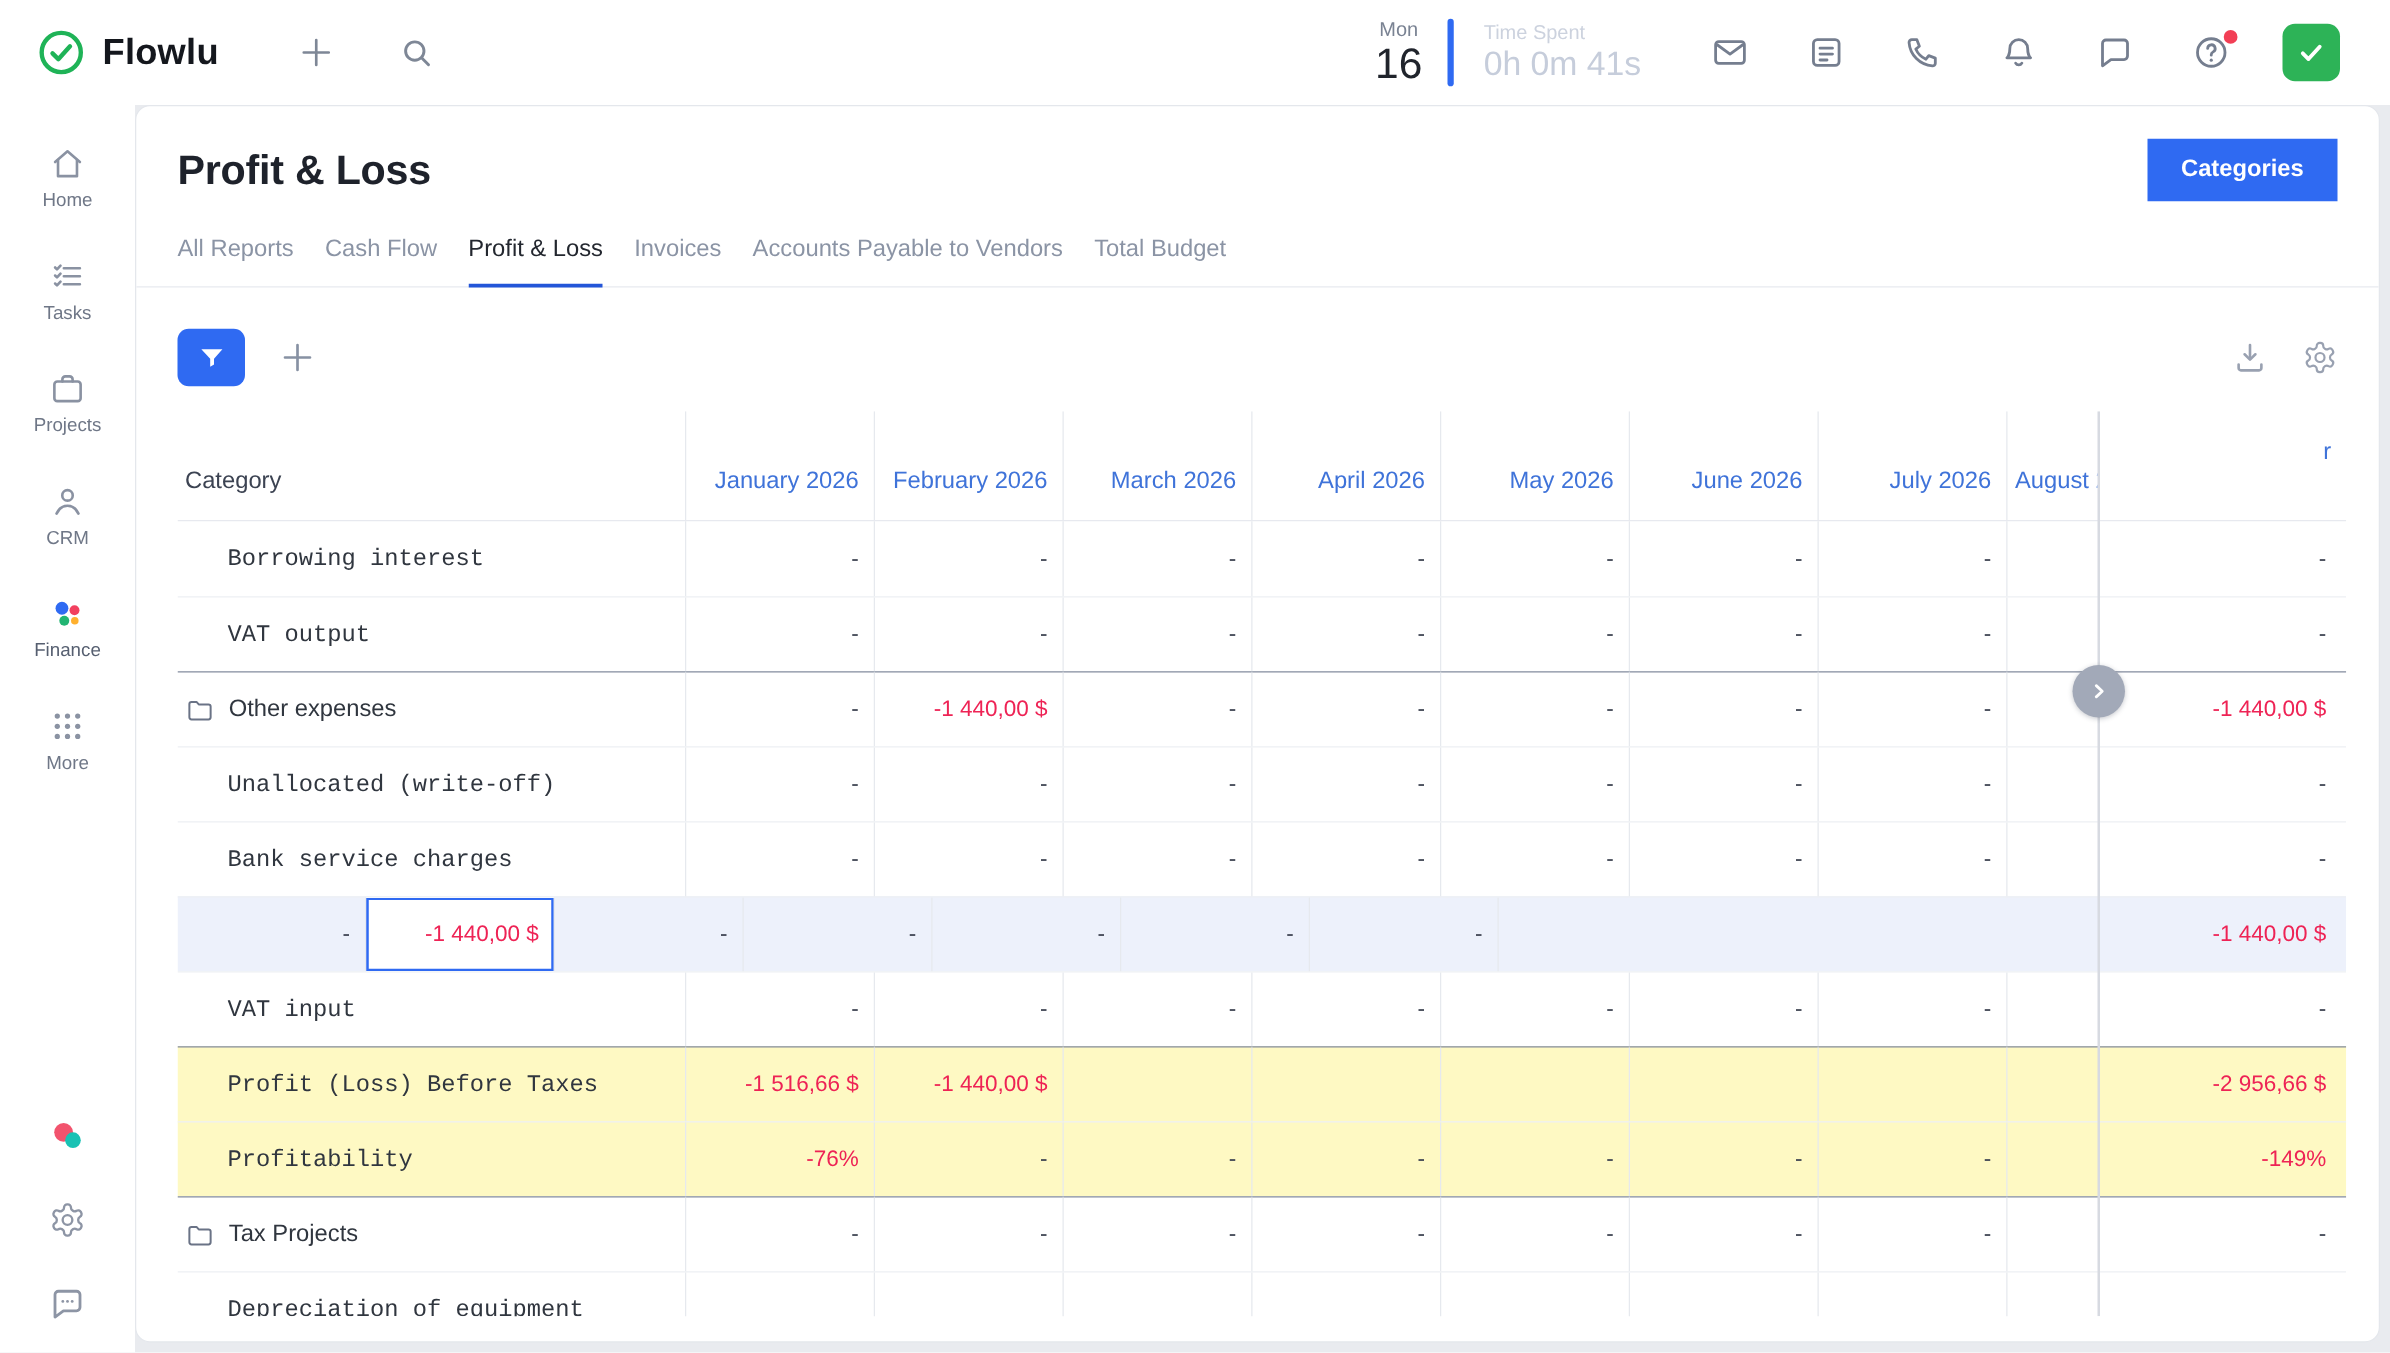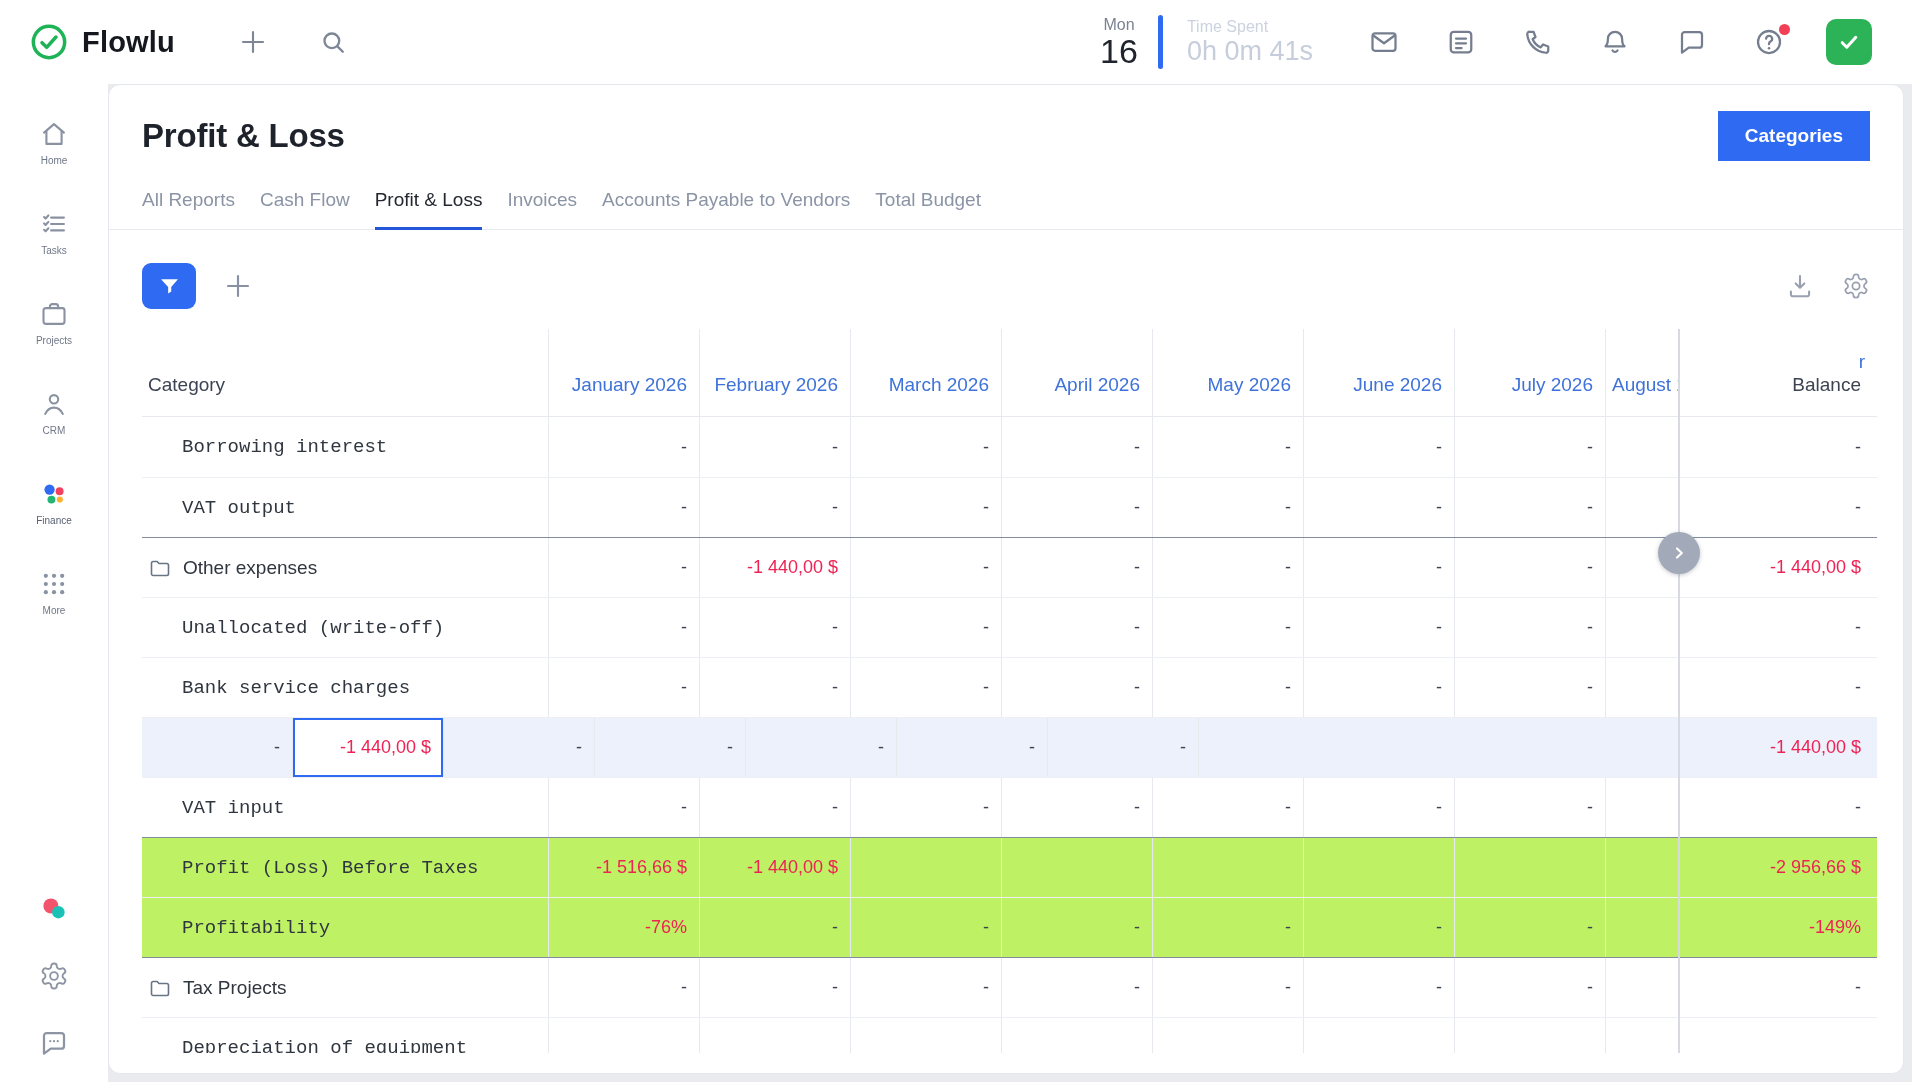--- a/index.html
+++ b/index.html
@@ -41,21 +41,21 @@
   }
   .av-ic { width:28px; height:28px; }
 
   
   .sidebar {
     position:absolute; top:84px; left:0; bottom:0; width:108px; background:#fff; z-index:4;
     display:flex; flex-direction:column; align-items:center; padding-top:14px;
   }
   .sb-item { width:100%; height:90px; display:flex; flex-direction:column; align-items:center; justify-content:center; gap:7px; cursor:pointer; }
   .sb-icon { width:28px; height:28px; color:#8a92a2; }
-  .sb-label { font-size:10px; color:#6f7787; }
+  .sb-label { font-size:15px; color:#6f7787; }
   .sb-item.active .sb-label { color:#565f70; }
   .sb-footer { margin-top:auto; display:flex; flex-direction:column; align-items:center; gap:37px; padding-bottom:24px; }
   .sbf-ic { width:30px; height:30px; color:#8d95a5; cursor:pointer; }
 
   
   .card {
     position:absolute; left:108px; top:84px; right:8px; bottom:8px;
     background:#fff; border:1px solid #e4e7ec; border-radius:12px; overflow:hidden; z-index:3;
   }
   .card-head { padding:26px 33px 0; }
@@ -95,21 +95,21 @@
     width:151px; display:flex; align-items:flex-end; justify-content:flex-end;
     padding:0 12px 20px 0; font-size:19px; color:#3f73d9;
     border-right:1px solid #e6e9ee; white-space:nowrap; overflow:hidden;
   }
   .h-m.aug { width:72px; border-right:none; justify-content:flex-start; padding-left:6px; padding-right:0; }
   .h-bal { flex:1; display:flex; align-items:flex-end; justify-content:flex-end; padding:0 16px 20px 0; font-size:19px; color:#3c4352; }
 
   .t-row { display:flex; height:60px; border-top:1px solid #edeff4; align-items:stretch; font-size:19px; color:#30363f; }
   #t-body .t-row:first-child { border-top:none; }
   .t-row.dark { border-top-color:#838c9e; }
-  .t-row.shade { background:#bef264; }
+  .t-row.shade { background:#fef9c3; }
   .t-row.hl { background:#edf1fb; }
   .c-cat { width:407px; display:flex; align-items:center; padding-left:6px; border-right:1px solid #e6e9ee; cursor:pointer; }
   .c-cat.indent { padding-left:40px;font-family:Liberation Mono, monospace; }
   .folder { width:24px; height:24px; color:#6a7386; margin-right:11px; flex:none; cursor:pointer; }
   .cat-label { white-space:nowrap; overflow:hidden; }
   .c-m {
     width:151px; display:flex; align-items:center; justify-content:flex-end;
     padding-right:12px; border-right:1px solid #e6e9ee; font-size:18px; color:#3e4452;
     white-space:nowrap; cursor:pointer;
   }
@@ -350,21 +350,20 @@
     <div class="t-head" id="t-head">
         <div class="h-cat">Category</div>
         <div class="h-m">January 2026</div>
         <div class="h-m">February 2026</div>
         <div class="h-m">March 2026</div>
         <div class="h-m">April 2026</div>
         <div class="h-m">May 2026</div>
         <div class="h-m">June 2026</div>
         <div class="h-m">July 2026</div>
         <div class="h-m aug">August 2026</div>
-        <div class="h-bal">Balance</div>
       </div>
     <div id="t-body">
         <div class="t-row">
           <div class="c-cat indent">
             <span class="cat-label">Borrowing interest</span>
           </div>
           <div class="c-m">
             <span>-</span>
           </div>
           <div class="c-m">

